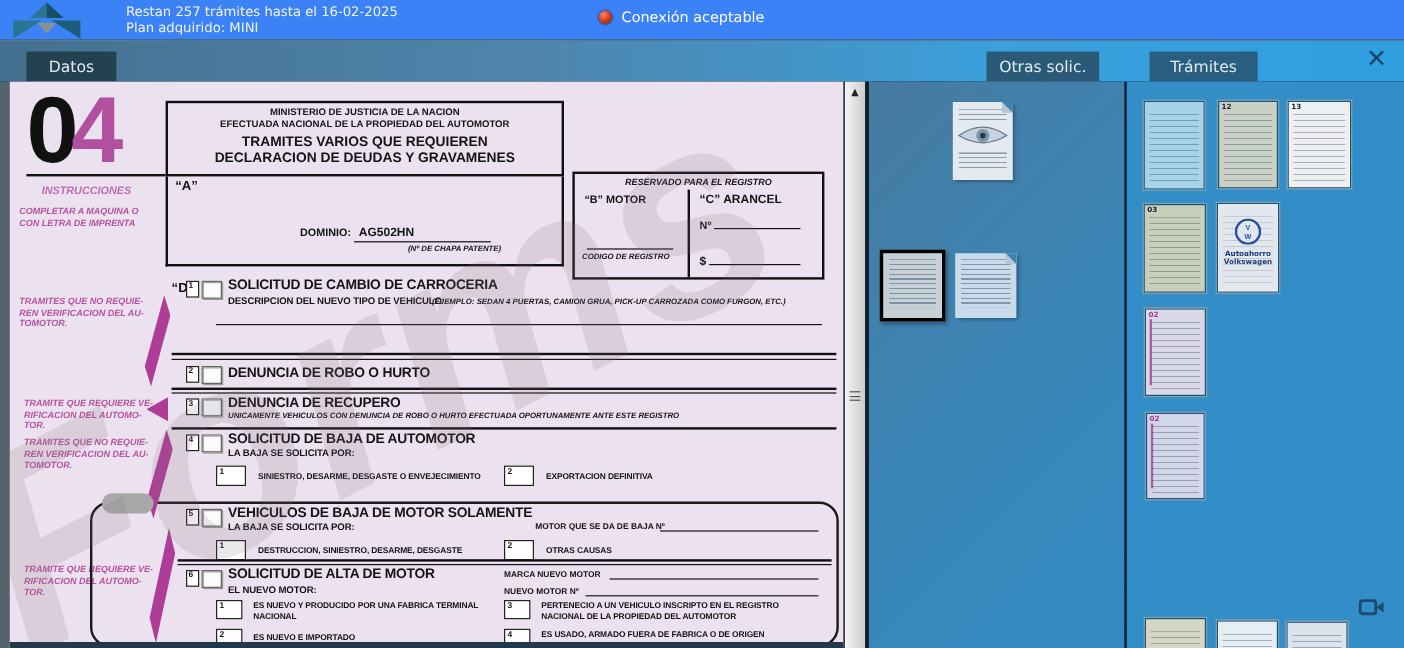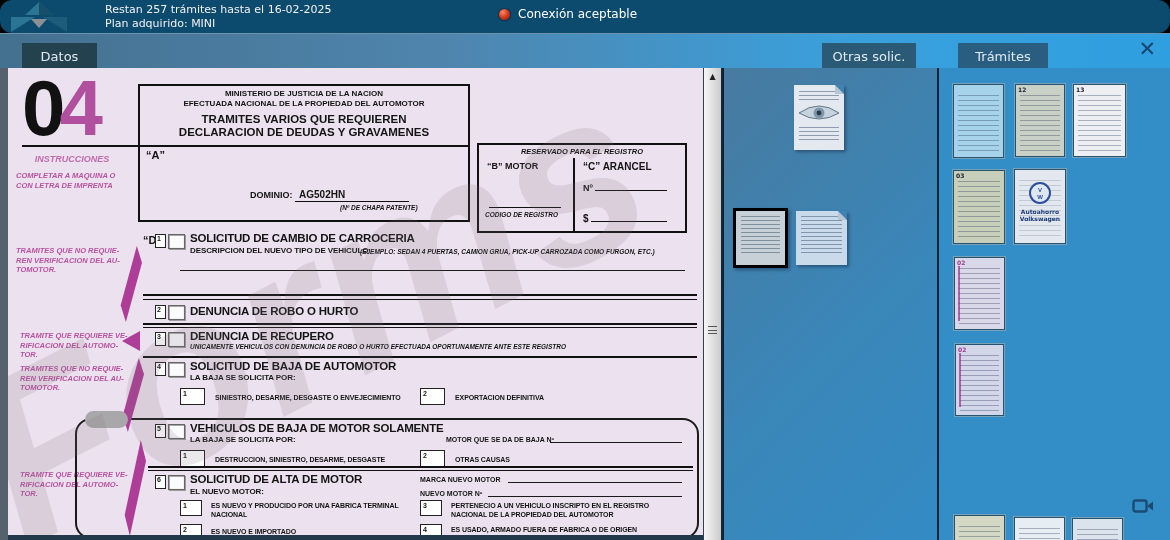--- a/index.html
+++ b/index.html
@@ -1,21 +1,21 @@
 <!DOCTYPE html>
 <html><head>
 <meta charset="utf-8">
 <style>
   * { margin:0; padding:0; box-sizing:border-box; }
   html,body { width:1170px; height:540px; overflow:hidden; background:#000;
               font-family:"DejaVu Sans", sans-serif; }
   .app { width:1170px; height:540px; position:relative; }
 
   
-  .titlebar { height:33px; background:#0c4a6e; position:relative; color:#fff;border-radius:12px; }
+  .titlebar { height:33px; background:#3b82f6; position:relative; color:#fff; }
   .logo { position:absolute; left:8px; top:1px; }
   .tb-info { position:absolute; left:105px; top:3px; font-size:11px; line-height:14px; color:#f2f2f2; }
   .tb-conn { position:absolute; left:499px; top:7px; display:flex; align-items:center; gap:8px; font-size:12px; }
   .conn-dot { width:11px; height:11px; border-radius:50%;
               background:radial-gradient(circle at 35% 30%, #ff8a66, #d84020 45%, #7e1a0a);
               box-shadow:0 0 2px #000; }
 
   
   .toolbar { height:35px; position:relative;
              background:linear-gradient(90deg,#44708f 0%,#4f85ad 38%,#3aa0dc 72%,#2f9fe0 100%);

